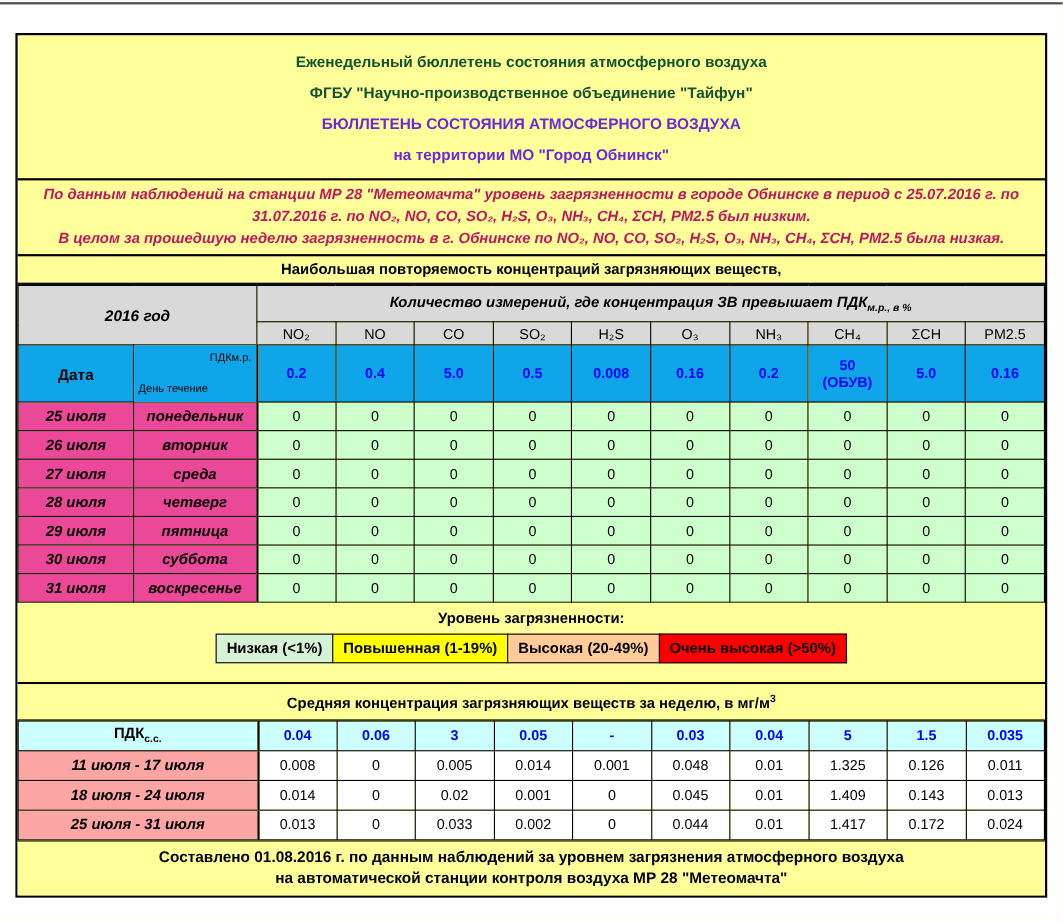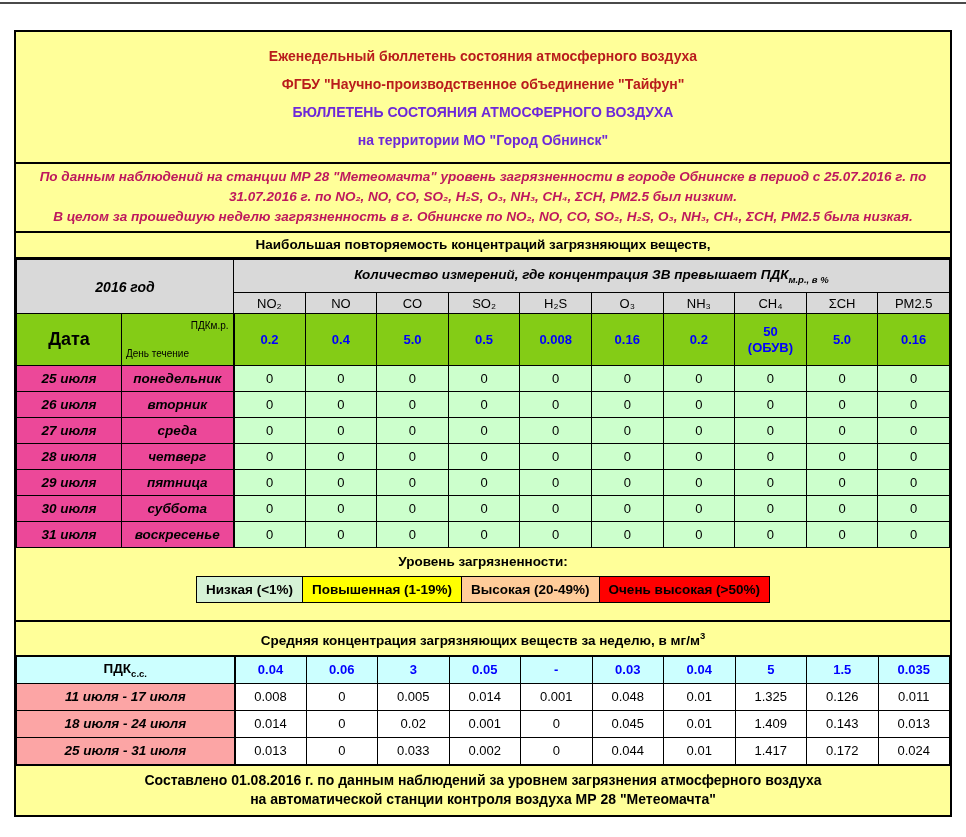--- a/index.html
+++ b/index.html
@@ -17,21 +17,21 @@
   .bulletin {
     position: absolute; left: 14px; top: 30px;
     width: 938px;
     border: 2px solid #000;
     background: #ffff99;
   }
   .sec { border-bottom: 2px solid #000; }
 
   
   .title-block { text-align: center; padding: 10px 0 8px 0; }
-  .t-line { font-weight: bold; font-size: 14px; line-height: 28px; color: #b91c1c; }
+  .t-line { font-weight: bold; font-size: 14px; line-height: 28px; color: #14532d; }
   .t-line.blue { color: #6d28d9; }
 
   
   .intro {
     font-weight: bold; font-style: italic;
     font-size: 13.5px; line-height: 20px;
     text-align: center; padding: 3px 5px 4px 5px; color: #be185d;
   }
 
   
@@ -45,22 +45,22 @@
   td {
     border: 1px solid #000; text-align: center; vertical-align: middle;
     padding: 0 1px; overflow: hidden;
   }
   .gray td { background: #d9d9d9; }
   .year-cell { font-weight: bold; font-style: italic; font-size: 14px; }
   .measure-head { font-weight: bold; font-style: italic; font-size: 13.5px; height: 33px; }
   .measure-head sub, .pdk-ss-label sub { font-size: 9.5px; }
   .poll-head { font-size: 13px; height: 21px; font-weight: normal; }
 
-  .pdk-row td { height: 52px; background: #84cc16; }
-  .date-label { font-weight: bold; font-size: 18px; }
+  .pdk-row td { height: 52px; background: #0ea5e9; }
+  .date-label { font-weight: bold; font-size: 14px; }
   .pdk-val { color: #0000ff; font-weight: bold; font-size: 13px; white-space: pre-line; line-height: 16px; }
 
   .diag-cell { position: relative; padding: 0;
     background-image: linear-gradient(to bottom right,
       rgba(0,0,0,0) calc(50% - 0.7px), #000 50%, rgba(0,0,0,0) calc(50% + 0.7px));
     border-right: 2px solid #000;
   }
   .diag-top { position: absolute; top: 6px; right: 4px; font-size: 10px; }
   .diag-bottom { position: absolute; bottom: 6px; left: 4px; font-size: 10px; }
 

